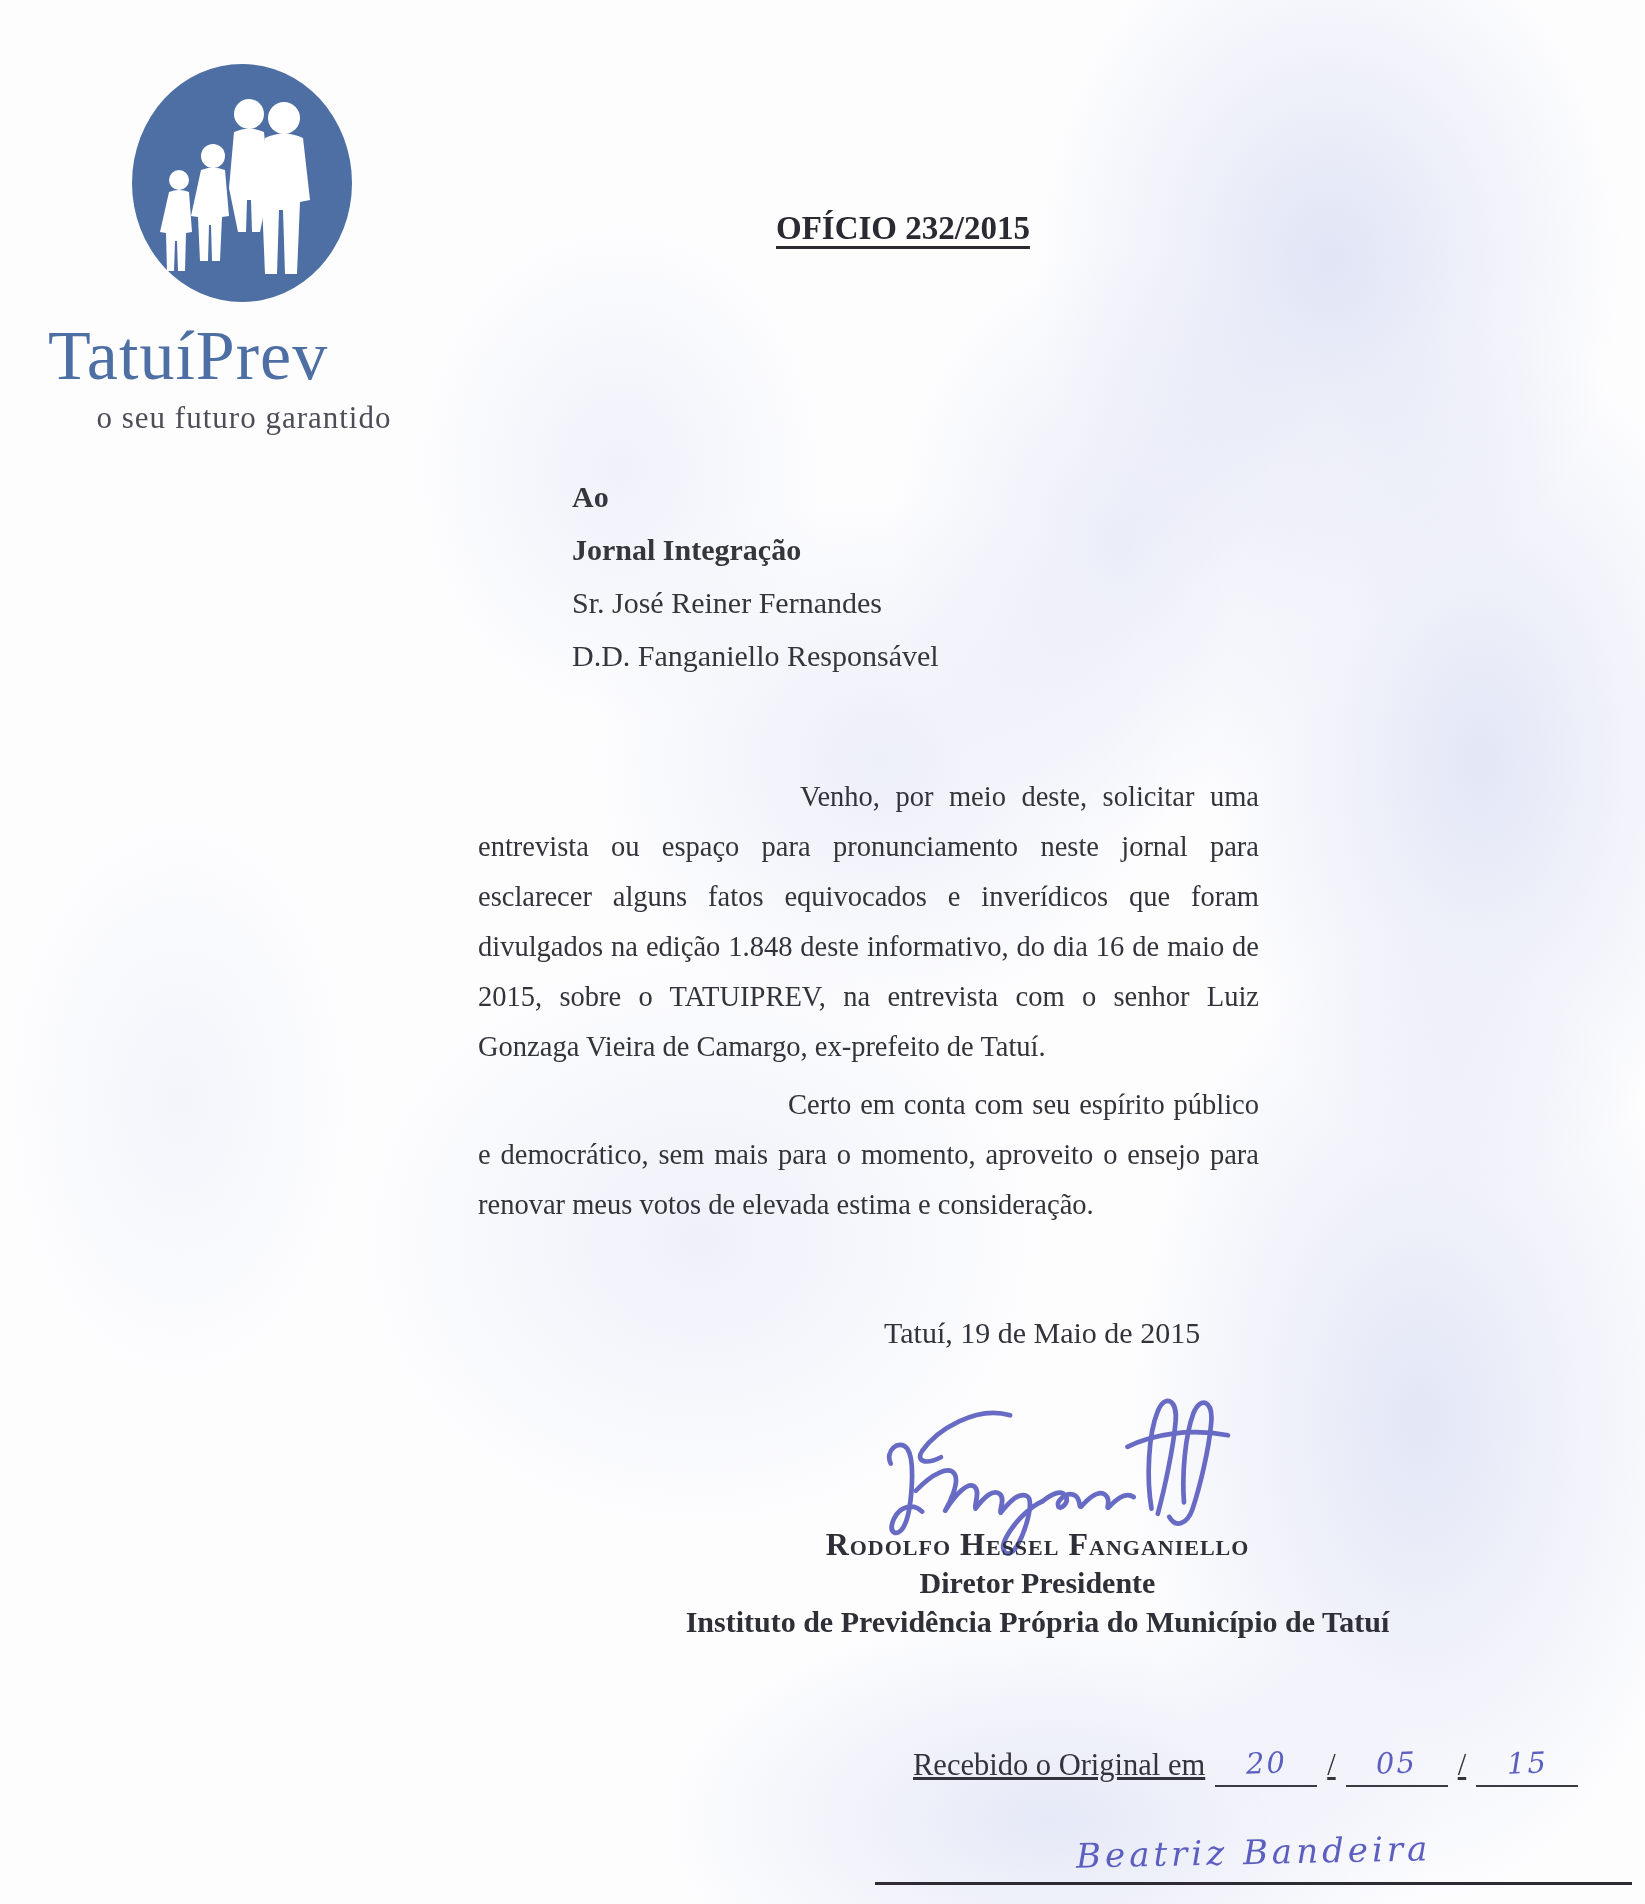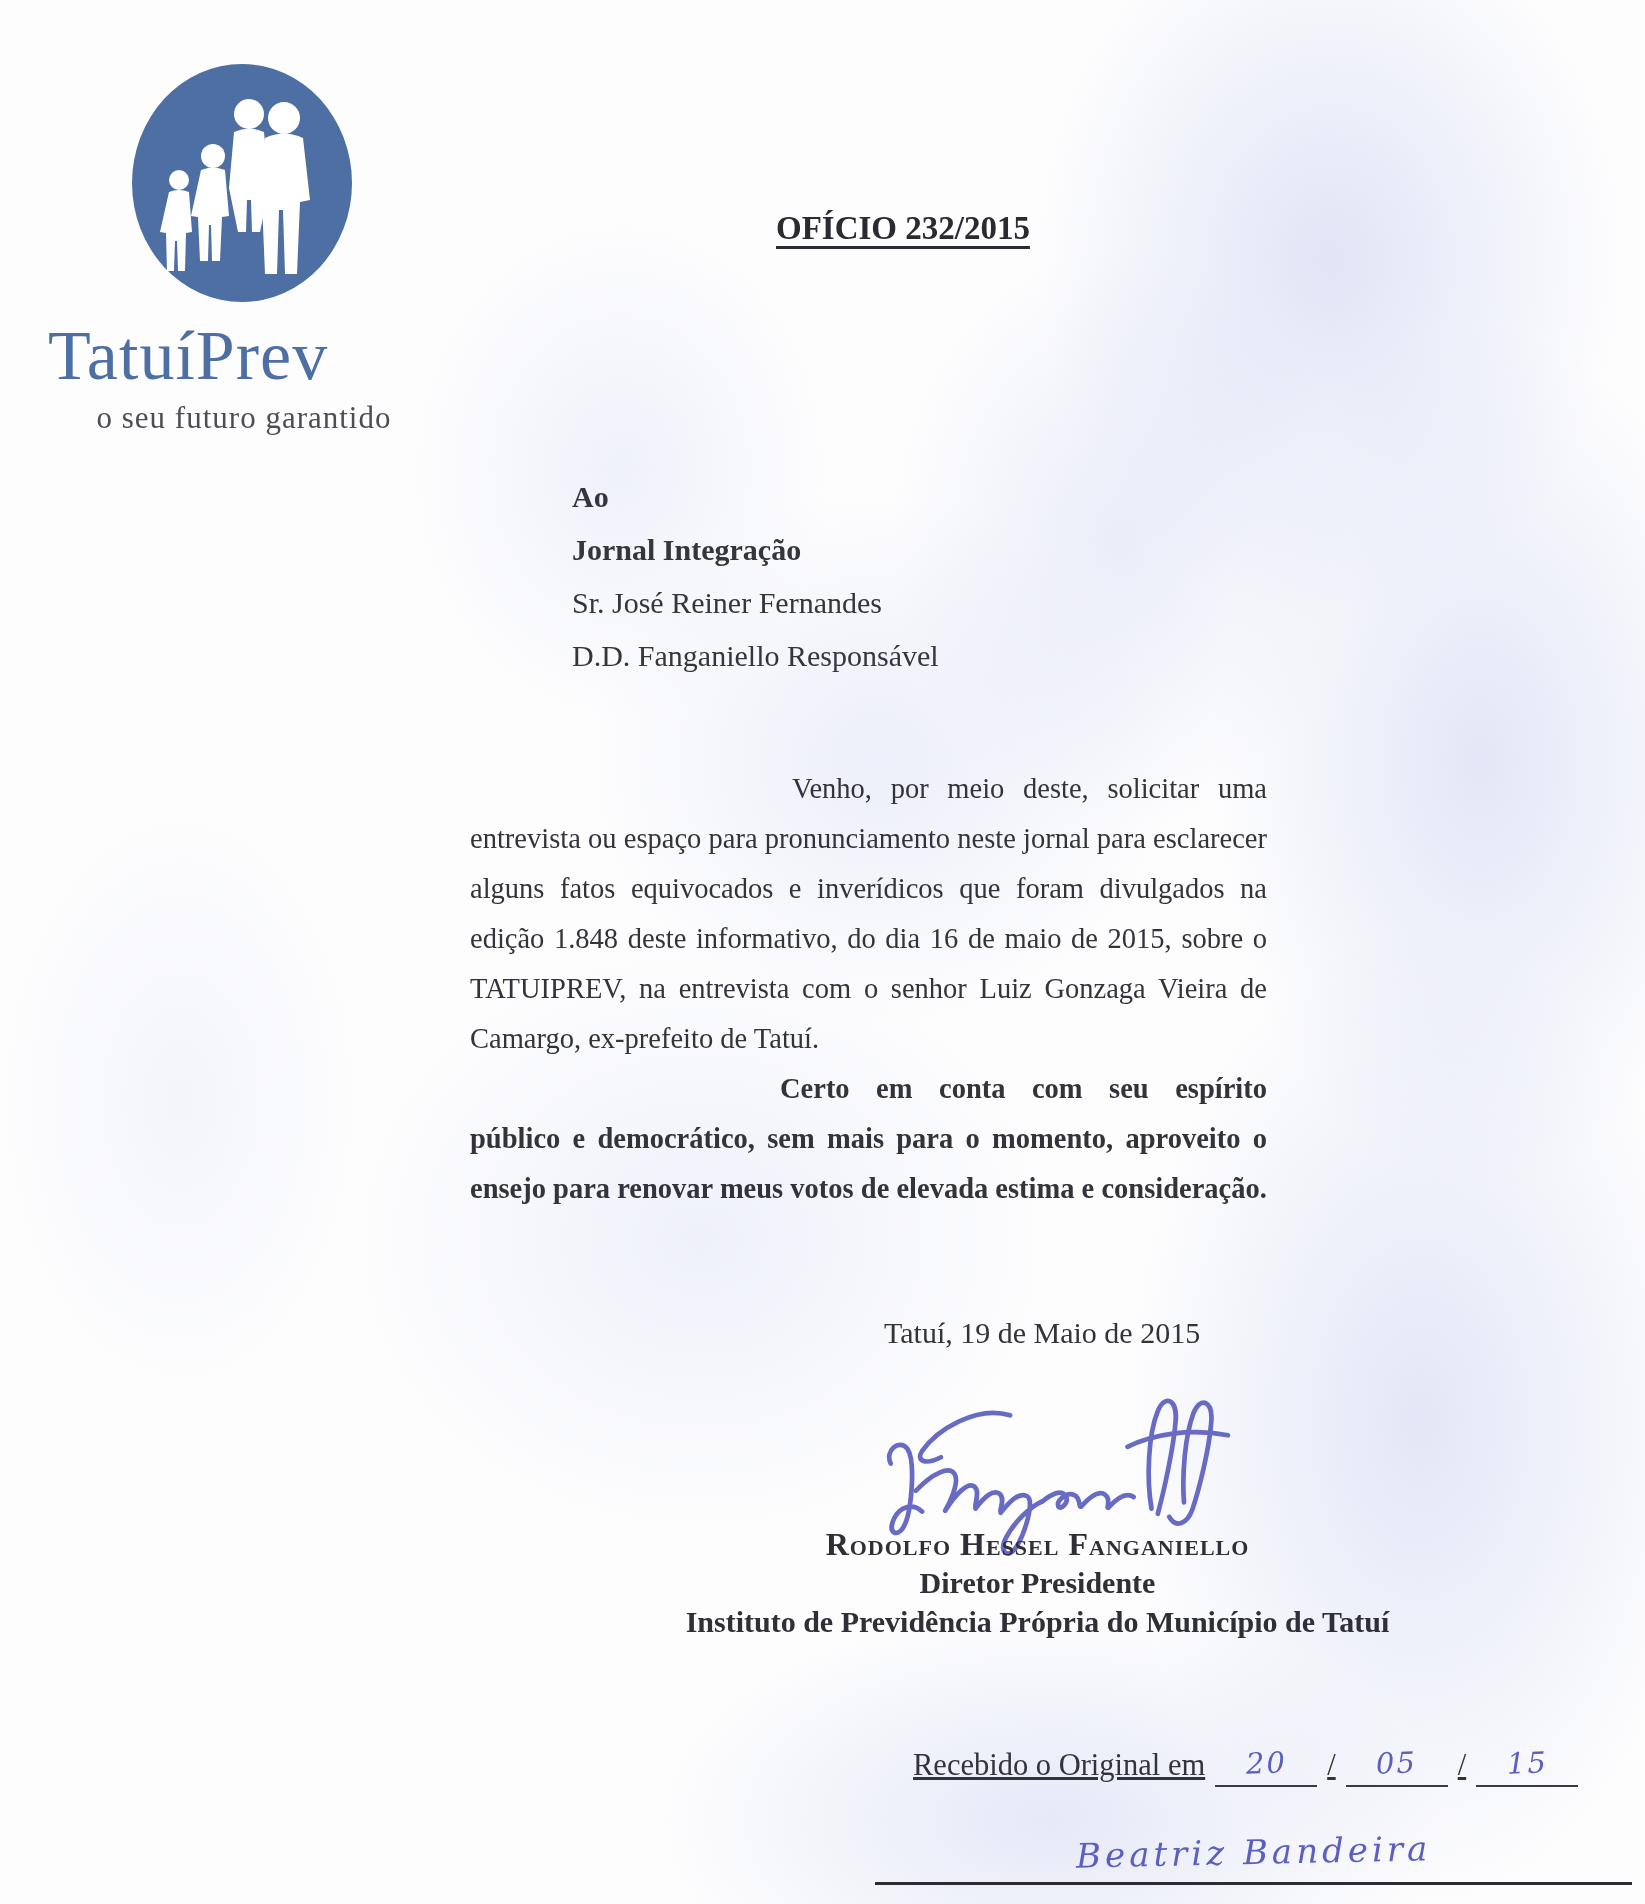--- a/index.html
+++ b/index.html
@@ -36,23 +36,23 @@
     position:absolute;left:776px;top:210px;width:435px;text-align:left;
     font-size:33px;font-weight:bold;color:#2a2a32;
     text-decoration:underline;text-underline-offset:7px;
   }
   
   .recipient{position:absolute;left:572px;top:470px;font-size:30px;line-height:53px;}
   .r-bold{font-weight:bold;}
   
   .body-text{position:absolute;left:470px;top:764px;width:797px;
     font-size:28.5px;line-height:50px;text-align:justify;color:#33333b;}
-  .body-text p{margin:0;}
+  .body-text p{margin:8px;}
   .body-text p.p1{text-indent:322px;}
-  .body-text p.p2{text-indent:310px;font-weight:bold;}
+  .body-text p.p2{text-indent:310px;}
   
   .dateline{position:absolute;left:868px;top:1316px;font-size:30px;color:#33333b;margin-left:16px;}
   
   .signature{position:absolute;left:853px;top:1386px;width:398px;height:176px;}
   
   .signer-block{position:absolute;left:520px;top:1524px;width:1035px;text-align:center;color:#2f2f37;}
   .signer-name{font-variant:small-caps;font-weight:bold;font-size:32px;line-height:40px;letter-spacing:1px;}
   .signer-title{font-weight:bold;font-size:30px;line-height:38px;}
   .signer-institution{font-weight:bold;font-size:30px;line-height:40px;}
   

